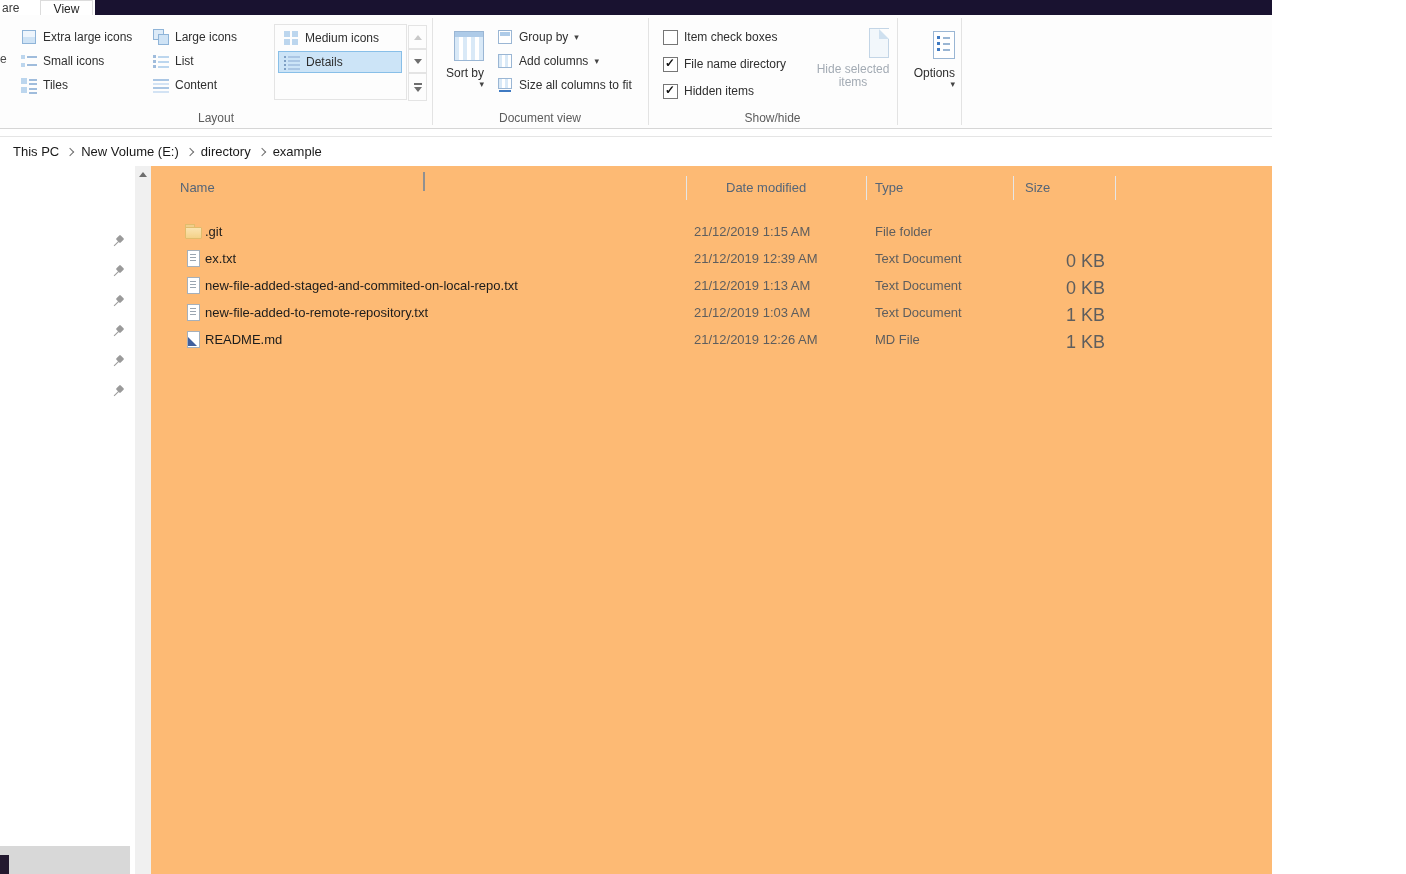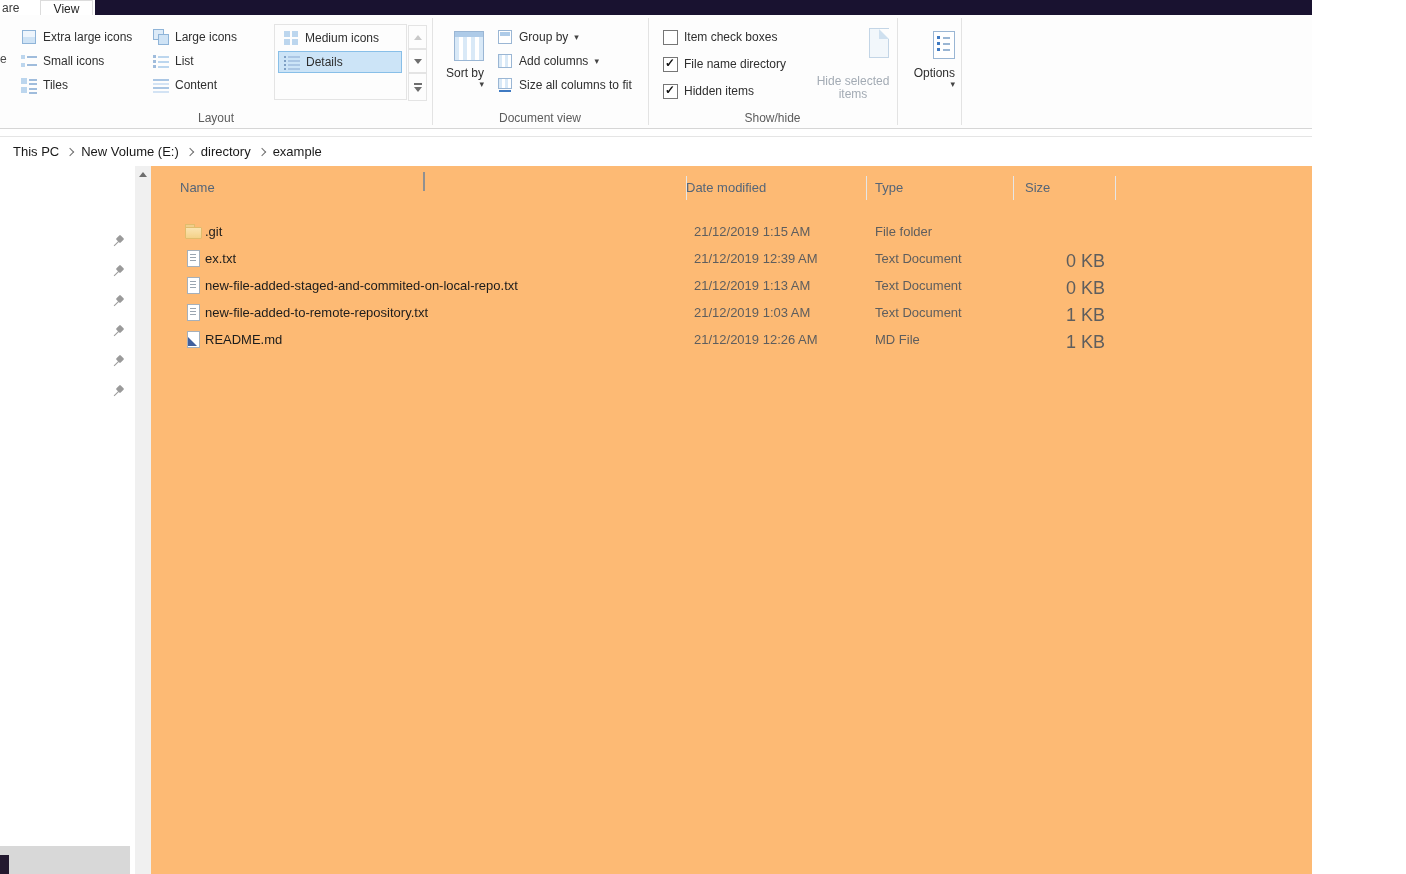--- a/index.html
+++ b/index.html
@@ -1,17 +1,17 @@
 <!DOCTYPE html>
 <html><head>
 <meta charset="utf-8">
 <style>
   html,body{margin:0;padding:0;}
   body{font-family:"Liberation Sans", sans-serif; background:#fff;}
-  .screen{position:relative;width:1272px;height:874px;overflow:hidden;background:#fff;padding-left:40px;}
+  .screen{position:relative;width:1272px;height:874px;overflow:hidden;background:#fff;}
 
   
   .tabsrow{position:absolute;top:0;left:0;width:100%;height:15px;background:#fff;}
   .tab-frag{position:absolute;left:2px;top:0;height:15px;line-height:16px;font-size:12px;color:#3a3a3a;}
   .tab-view{position:absolute;left:40px;top:0;width:53px;height:15px;line-height:17px;text-align:center;
             font-size:12px;color:#1f1f1f;background:#fff;border:1px solid #dcdcdc;border-bottom:none;box-sizing:border-box;}
   .title-dark{position:absolute;left:95px;right:0;top:0;height:15px;background:#191230;}
 
   
   .ribbon{position:absolute;top:15px;left:0;width:100%;height:113px;background:#fdfdfd;border-bottom:1px solid #d6d6d6;box-sizing:content-box;}
@@ -197,21 +197,21 @@
     <div class="ritem" style="left:658px;top:38px">
       <span class="cbx checked"></span>
       <span>File name directory</span>
     </div>
     <div class="ritem" style="left:658px;top:65px">
       <span class="cbx checked"></span>
       <span>Hidden items</span>
     </div>
     <div class="bigbtn" style="left:812px;top:6px;width:80px;height:92px">
       <span class="bicon ic-hide" style="margin-top:6px"></span>
-      <span class="biglabel disabled-label" style="margin-top:16px;width:78px">Hide selected items</span>
+      <span class="biglabel disabled-label" style="margin-top:4px;width:78px">Hide selected items</span>
     </div>
     <div class="glabel" style="left:648px;width:249px">Show/hide</div>
     <div class="rsep" style="left:897px"></div>
 
     <div class="bigbtn" style="left:901px;top:6px;width:54px;height:92px">
       <span class="bicon ic-options" style="margin-top:10px"></span>
       <span class="biglabel" style="margin-top:8px">Options</span>
       <span class="caret">▾</span>
     </div>
     <div class="rsep" style="left:961px"></div>
@@ -240,21 +240,21 @@
         <span class="tri-up"></span>
       </div>
   </div>
   <div class="nav-hbar"></div>
   <div class="corner-dark"></div>
 
   <div class="filepane">
     <div class="lv-header">
       <span class="sortind"><span class="chev-up"></span></span>
       <span class="hcol" style="left:29px">Name</span>
-      <span class="hcol" style="left:535px">Date modified</span>
+      <span class="hcol" style="left:575px">Date modified</span>
       <span class="hcol" style="left:724px">Type</span>
       <span class="hcol" style="left:874px">Size</span>
       <span class="hsep" style="left:535px"></span>
       <span class="hsep" style="left:715px"></span>
       <span class="hsep" style="left:862px"></span>
       <span class="hsep" style="left:964px"></span>
     </div>
 
     <div class="lv-row" style="top:52px">
       <span class="fi fi-folder"></span>

